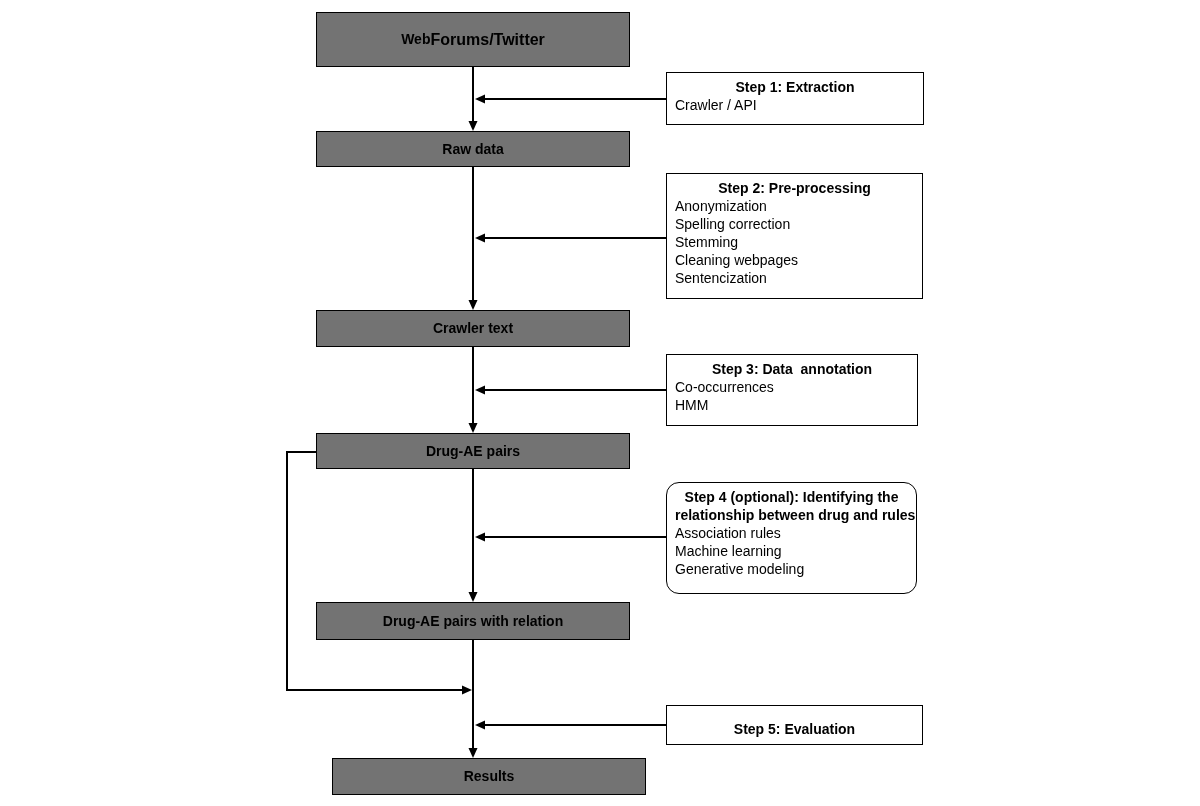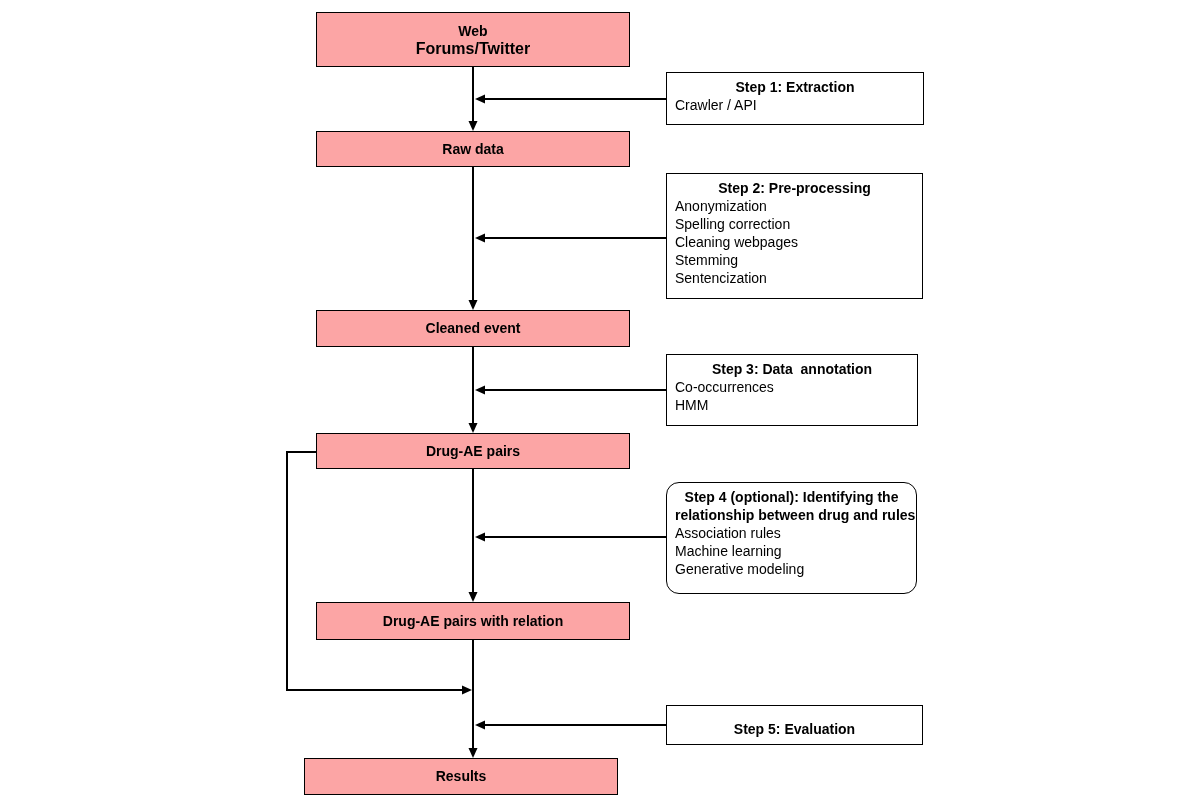--- a/index.html
+++ b/index.html
@@ -20,23 +20,22 @@
     position: absolute;
     left: 0;
     top: 0;
     width: 1200px;
     height: 806px;
   }
   .node {
     position: absolute;
     box-sizing: border-box;
     border: 1.5px solid #000000;
-    background: #fca5a5;
+    background: #737373;
     display: flex;
-    flex-direction: column;
     align-items: center;
     justify-content: center;
     text-align: center;
   }
   .node-title {
     font-weight: bold;
     font-size: 14px;
     line-height: 17px;
   }
   .node-subtitle {
@@ -117,50 +116,50 @@
   <div class="node" style="left:316px; top:12px; width:314px; height:55px;">
     <div class="node-title">Web</div>
     <div class="node-subtitle">Forums/Twitter</div>
   </div>
 
   <div class="node" style="left:316px; top:131px; width:314px; height:36px;">
     <div class="node-title">Raw data</div>
   </div>
 
   <div class="node" style="left:316px; top:310px; width:314px; height:37px;">
-    <div class="node-title">Cleaned event</div>
+    <div class="node-title">Crawler text</div>
   </div>
 
   <div class="node" style="left:316px; top:433px; width:314px; height:36px;">
     <div class="node-title">Drug-AE pairs</div>
   </div>
 
   <div class="node" style="left:316px; top:602px; width:314px; height:38px;">
     <div class="node-title">Drug-AE pairs with relation</div>
   </div>
 
-  <div class="node" style="left:304px; top:758px; width:314px; height:37px;">
+  <div class="node" style="left:332px; top:758px; width:314px; height:37px;">
     <div class="node-title">Results</div>
   </div>
 
   <div class="step-box" style="left:666px; top:72px; width:258px; height:53px;">
     <div class="step-title">
       <div class="step-title-line">Step 1: Extraction</div>
     </div>
     <div class="step-item">Crawler / API</div>
   </div>
 
   <div class="step-box" style="left:666px; top:173px; width:257px; height:126px;">
     <div class="step-title">
       <div class="step-title-line">Step 2: Pre-processing</div>
     </div>
     <div class="step-item">Anonymization</div>
     <div class="step-item">Spelling correction</div>
+    <div class="step-item">Stemming</div>
     <div class="step-item">Cleaning webpages</div>
-    <div class="step-item">Stemming</div>
     <div class="step-item">Sentencization</div>
   </div>
 
   <div class="step-box" style="left:666px; top:354px; width:252px; height:72px;">
     <div class="step-title">
       <div class="step-title-line">Step 3: Data  annotation</div>
     </div>
     <div class="step-item">Co-occurrences</div>
     <div class="step-item">HMM</div>
   </div>

